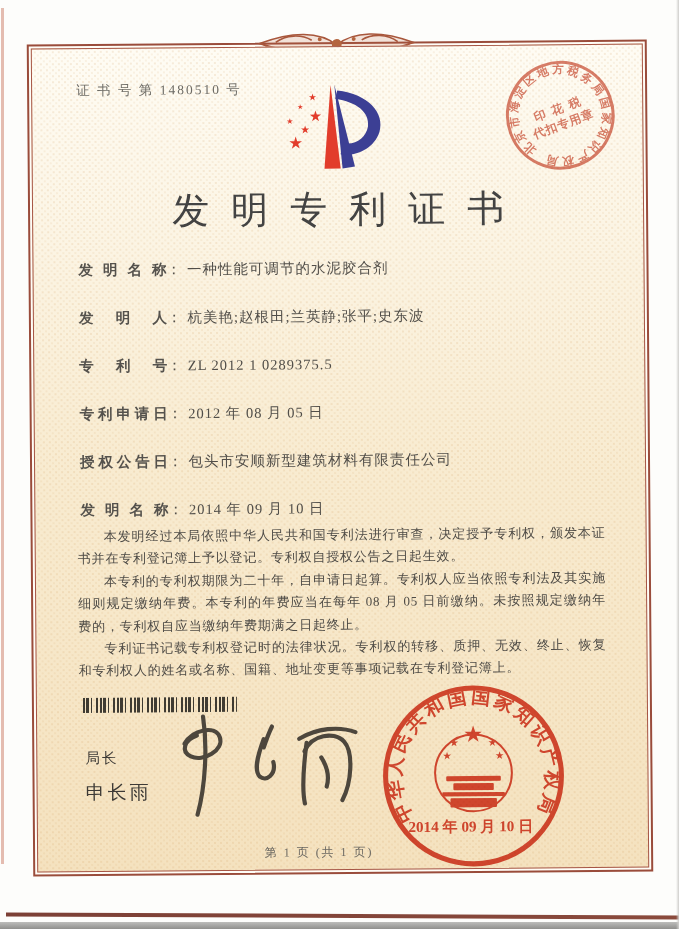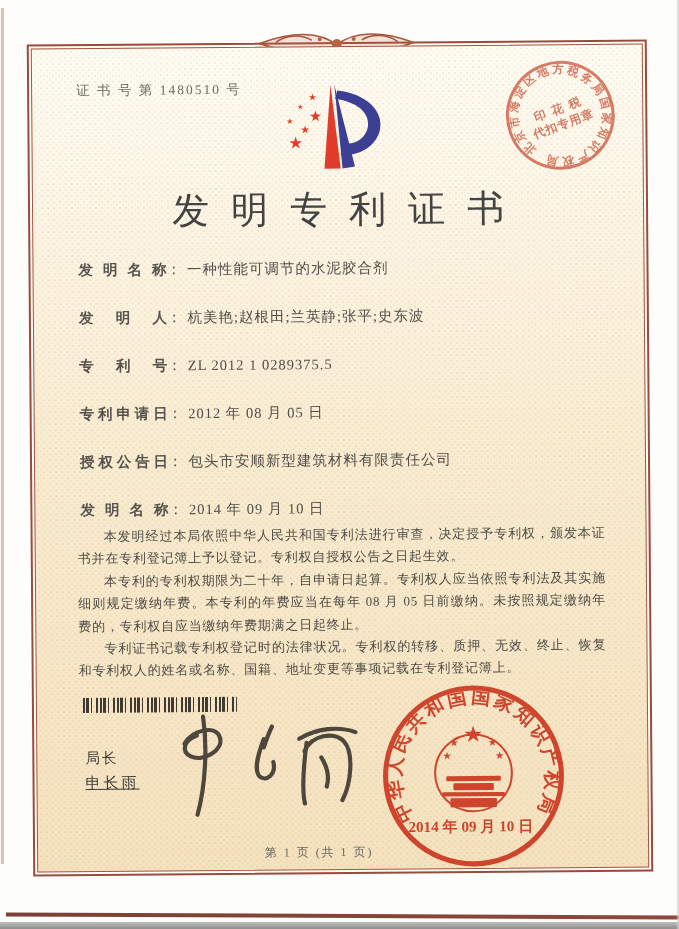--- a/index.html
+++ b/index.html
@@ -65,22 +65,22 @@
   .barcode{
     position:absolute;left:46px;top:649px;width:154px;height:15px;opacity:.88;
     background:repeating-linear-gradient(90deg,
       #26241f 0 2px, transparent 2px 3px,
       #26241f 3px 6px, transparent 6px 8px,
       #26241f 8px 9px, transparent 9px 13px,
       #26241f 13px 15px, transparent 15px 17px);
   }
 
   .director{position:absolute;left:48px;top:700px;font-family:"Liberation Sans","DejaVu Sans",sans-serif;color:#3d3a36;}
-  .director .role{font-size:14.5px;letter-spacing:2px;margin-bottom:6px;}
-  .director .name{font-size:15px;letter-spacing:3px;text-decoration:underline;}
+  .director .role{font-size:14.5px;letter-spacing:2px;margin-bottom:12px;}
+  .director .name{font-size:19px;letter-spacing:3px;}
   .signature{position:absolute;left:118px;top:656px;}
 
   .seal{position:absolute;left:340px;top:634px;mix-blend-mode:multiply;opacity:.93;}
   .seal text{font-family:"Liberation Serif","DejaVu Serif",serif;font-weight:bold;}
 
   .tax-stamp{position:absolute;left:462px;top:4px;transform:rotate(-20deg);mix-blend-mode:multiply;opacity:.8;}
   .tax-stamp text{font-family:"Liberation Serif","DejaVu Serif",serif;font-weight:bold;}
 
   .footer{
     position:absolute;left:196px;top:797px;width:170px;text-align:center;

